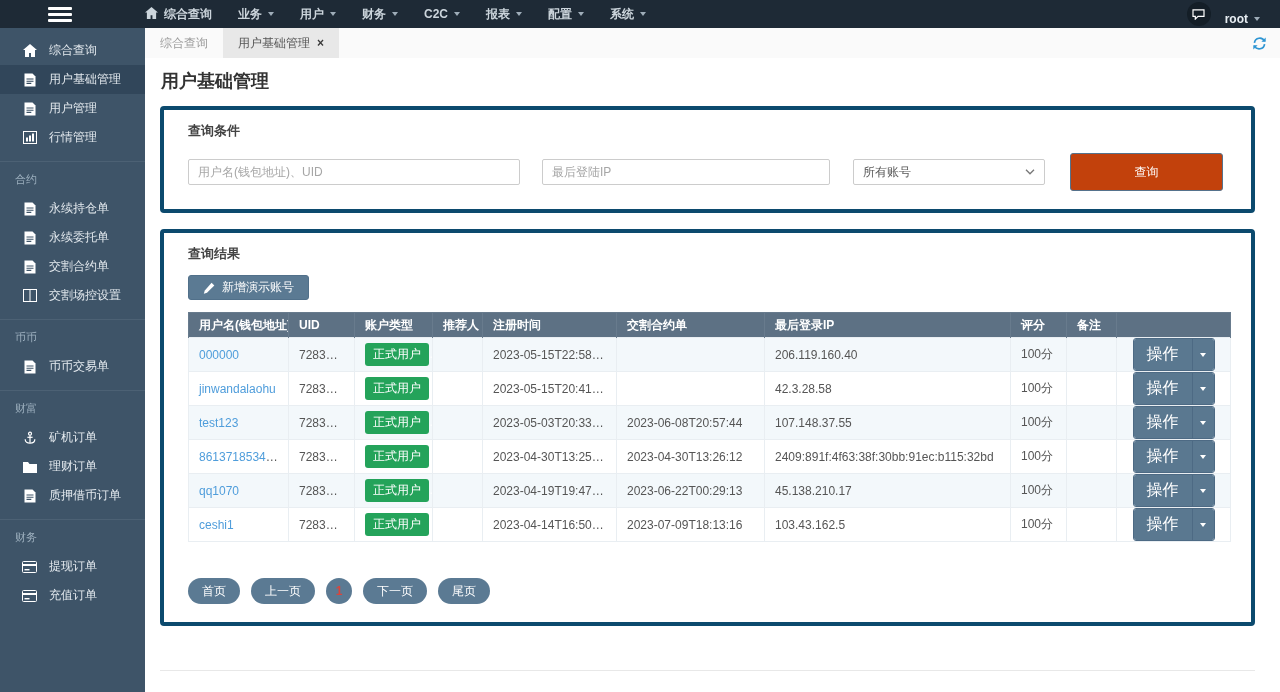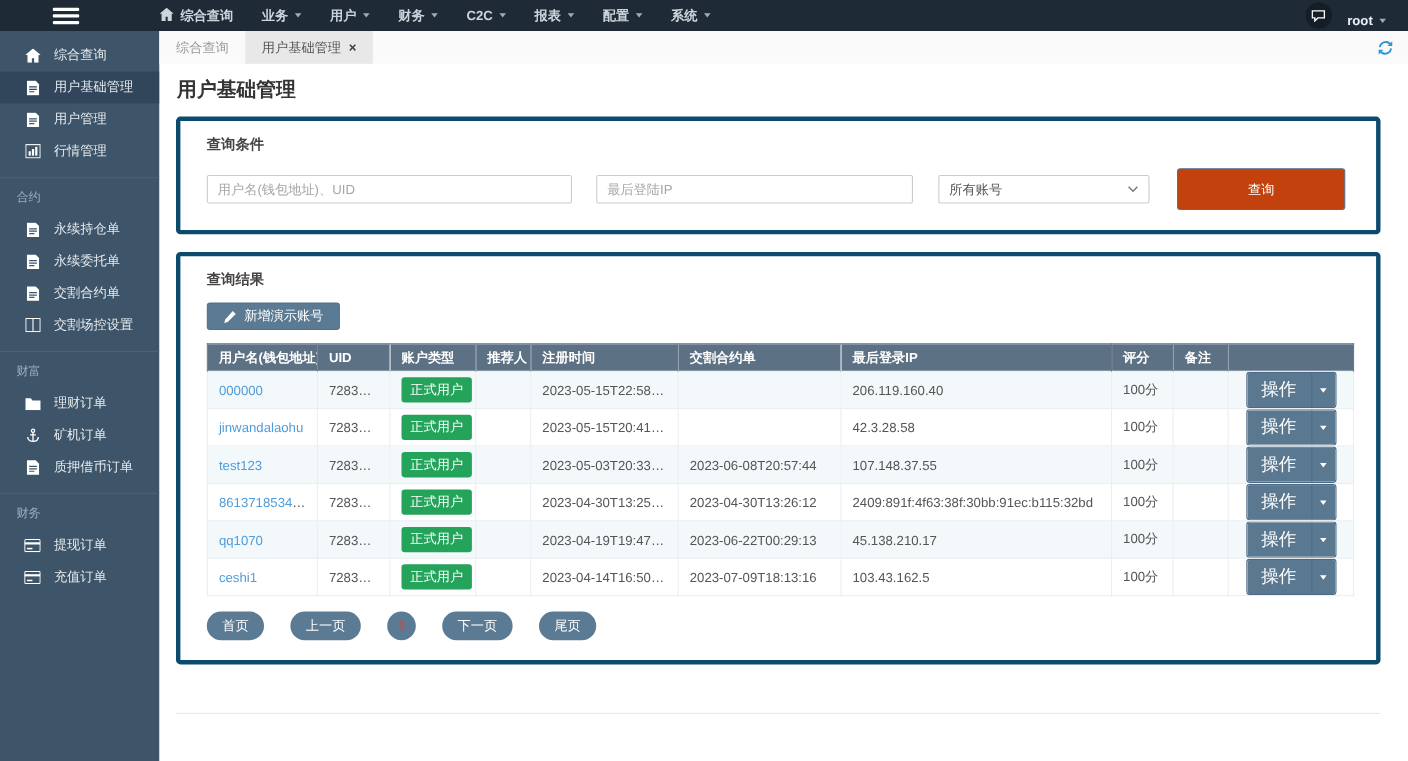--- a/index.html
+++ b/index.html
@@ -55,21 +55,21 @@
   .grid th { background:#5d7184; color:#fff; font-weight:bold; text-align:left; height:25px; padding:0 10px; border:1px solid #687b8d; border-bottom:none; white-space:nowrap; overflow:hidden; }
   .grid td { height:31px; padding:0 10px; border:1px solid #e9eef2; color:#555; white-space:nowrap; overflow:hidden; text-overflow:ellipsis; background:#fff; }
   .grid tr.striped td { background:#f3f8fb; }
   .grid a { color:#4f9ddb; text-decoration:none; cursor:pointer; }
   .badge { display:inline-block; background:#24a35a; color:#fff; border-radius:3px; padding:3px 8px; font-size:12px; }
   .cell-action { text-align:center; }
   .split { display:inline-flex; border:1px solid #4d6a84; border-radius:3px; overflow:hidden; vertical-align:middle; }
   .split .main-btn { background:#5a7890; color:#fff; border:none; padding:5px 13px; font-size:16px; cursor:pointer; }
   .split .caret-btn { background:#5a7890; border:none; border-left:1px solid #4d6a84; width:22px; display:flex; align-items:center; justify-content:center; cursor:pointer; }
   .split .caret-btn .caret { border-top-color:#fff; }
-  .pagination { margin-top:14px; display:flex; gap:24px; align-items:center; }
+  .pagination { margin-top:36px; display:flex; gap:11px; align-items:center; }
   .page-btn { height:26px; padding:0 14px; background:#5b7a93; border:none; border-radius:13px; color:#fff; font-size:12px; cursor:pointer; }
   .page-btn.current { width:26px; padding:0; color:#d9453c; font-weight:bold; }
   .footer-line { border-top:1px solid #e8e8e8; margin-top:44px; }
 </style>
 </head>
 <body>
 
 <div class="navbar">
   <div class="hamburger">
       <span></span>
@@ -201,41 +201,53 @@
         <span class="ic">
             <svg width="14" height="13" viewBox="0 0 14 13">
               <rect x="0.5" y="0.5" width="13" height="12" fill="none" stroke="#fff"></rect>
               <line x1="7" y1="0.5" x2="7" y2="12.5" stroke="#fff"></line>
             </svg>
           </span>
         <span>交割场控设置</span>
       </div>
     </div>
 
+    <div class="side-section">
+      <div class="side-section-title">币币</div>
+      <div class="side-item">
+        <span class="ic">
+            <svg width="12" height="14" viewBox="0 0 12 14">
+              <path d="M0.5 0.5h8l3 3v10h-11z" fill="#fff"></path>
+              <path d="M2.5 6h7M2.5 8.2h7M2.5 10.4h4.8" stroke="#3e5468" stroke-width="1.1"></path>
+            </svg>
+          </span>
+        <span>币币交易单</span>
+      </div>
+    </div>
 
     <div class="side-section">
       <div class="side-section-title">财富</div>
-      <div class="side-item">
-        <span class="ic">
-            <svg width="14" height="12" viewBox="0 0 14 12">
-              <path d="M0 1h5l1.5 2H14v9H0z" fill="#fff"></path>
-            </svg>
-          </span>
-        <span>理财订单</span>
-      </div>
       <div class="side-item">
         <span class="ic">
             <svg width="14" height="14" viewBox="0 0 16 16">
               <circle cx="8" cy="3" r="1.7" fill="none" stroke="#fff" stroke-width="1.4"></circle>
               <path d="M8 4.8v9" stroke="#fff" stroke-width="1.4"></path>
               <path d="M2.5 9.5C2.5 12.6 5 14 8 14s5.5-1.4 5.5-4.5" fill="none" stroke="#fff" stroke-width="1.4"></path>
               <path d="M5 7.2h6" stroke="#fff" stroke-width="1.4"></path>
             </svg>
           </span>
         <span>矿机订单</span>
+      </div>
+      <div class="side-item">
+        <span class="ic">
+            <svg width="14" height="12" viewBox="0 0 14 12">
+              <path d="M0 1h5l1.5 2H14v9H0z" fill="#fff"></path>
+            </svg>
+          </span>
+        <span>理财订单</span>
       </div>
       <div class="side-item">
         <span class="ic">
             <svg width="12" height="14" viewBox="0 0 12 14">
               <path d="M0.5 0.5h8l3 3v10h-11z" fill="#fff"></path>
               <path d="M2.5 6h7M2.5 8.2h7M2.5 10.4h4.8" stroke="#3e5468" stroke-width="1.1"></path>
             </svg>
           </span>
         <span>质押借币订单</span>
       </div>

